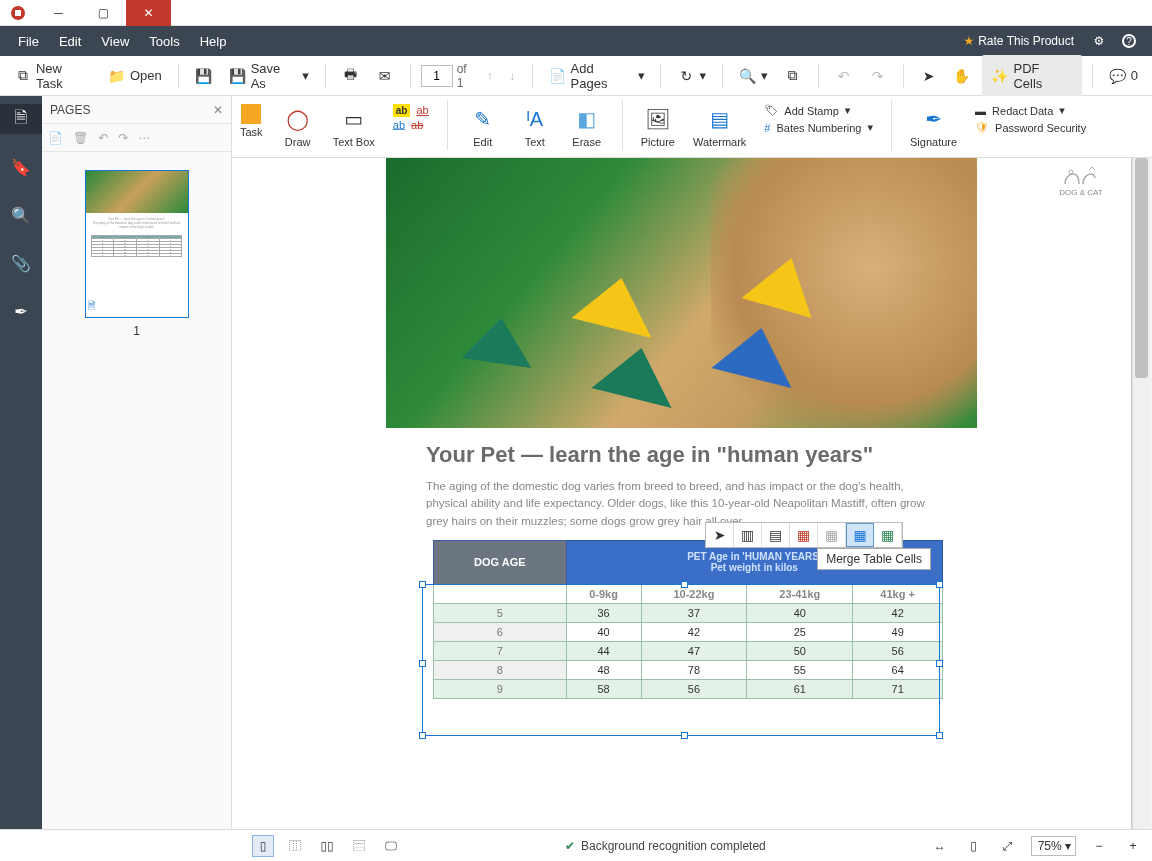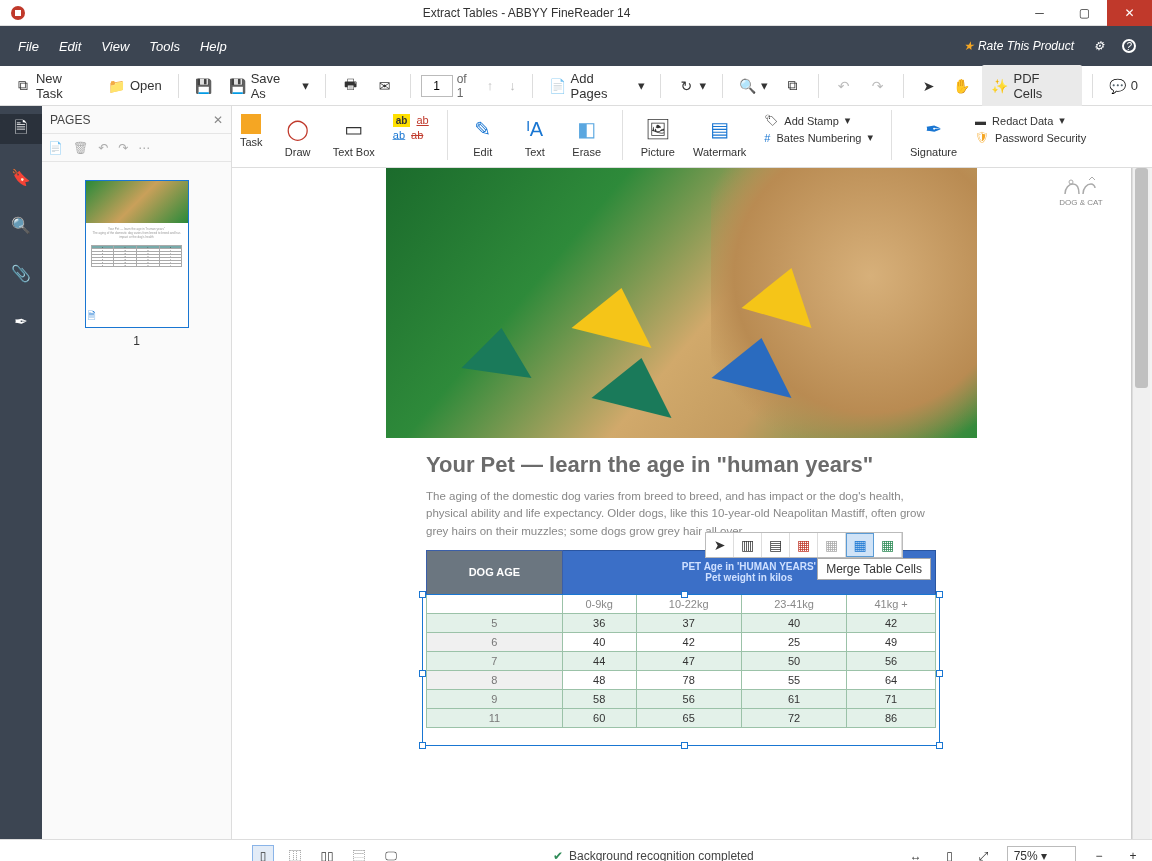--- a/index.html
+++ b/index.html
@@ -3,21 +3,21 @@
 <meta charset="utf-8">
 <style>
 * { box-sizing: border-box; margin: 0; padding: 0; font-family: "Segoe UI", Arial, sans-serif; }
 body { width: 1152px; height: 861px; overflow: hidden; background: #fff; font-size: 12px; color: #333; }
 .titlebar { height: 26px; background: #fff; display: flex; align-items: center; border-bottom: 1px solid #e0e0e0; }
 .titlebar .logo { width: 36px; display: flex; justify-content: center; }
 .titlebar .title { flex: 1; text-align: center; color: #333; font-size: 12px; }
 .titlebar .wincontrols { display: flex; }
 .titlebar .wincontrols div { width: 45px; height: 26px; display: flex; align-items: center; justify-content: center; }
 .titlebar .wincontrols .close { background: #c0392b; color: #fff; }
-.menubar { height: 40px; background: #3c4552; display: flex; align-items: center; padding: 0 8px; color: #fff; font-style: italic; }
+.menubar { height: 30px; background: #3c4552; display: flex; align-items: center; padding: 0 8px; color: #fff; }
 .menubar .menuitem { padding: 0 10px; cursor: pointer; font-size: 13px; }
 .menubar .spacer { flex: 1; }
 .menubar .rate { display: flex; align-items: center; gap: 4px; padding: 0 10px; }
 .menubar .iconbtn { width: 30px; display: flex; justify-content: center; }
 .toolbar1 { height: 40px; background: #fff; border-bottom: 1px solid #ddd; display: flex; align-items: center; padding: 0 8px; gap: 4px; }
 .tbtn { display: flex; align-items: center; gap: 4px; padding: 4px 6px; cursor: pointer; font-size: 13px; }
 .sep { width: 1px; height: 24px; background: #ddd; margin: 0 6px; }
 .icon-sq { width: 18px; height: 18px; display: inline-flex; align-items: center; justify-content: center; font-size: 14px; }
 .pdftools { background: #eaeaea; padding: 6px 10px; border-radius: 2px; }
 .mainrow { display: flex; height: calc(100% - 26px - 30px - 40px - 32px); }
@@ -51,48 +51,47 @@
 .docbody { padding: 14px 194px 0 194px; color: #555; }
 .docbody h2 { color: #6b6b6b; font-size: 22px; font-weight: bold; margin-bottom: 10px; }
 .docbody p { font-size: 11.5px; line-height: 1.5; color: #888; }
 .tablewrap { margin: 10px 180px 0 194px; position: relative; }
 .floattools { position: absolute; top: -18px; right: 48px; background: #fff; border: 1px solid #bbb; display: flex; z-index: 5; }
 .floattools .ft { width: 28px; height: 24px; display: flex; align-items: center; justify-content: center; border-right: 1px solid #ddd; cursor: pointer; font-size: 14px; }
 .floattools .ft.active { background: #d0e3f7; border: 1px solid #5a9bd5; }
 .tooltip { position: absolute; top: 8px; right: 20px; background: #fff; border: 1px solid #aaa; padding: 3px 8px; font-size: 12px; z-index: 6; }
 .selhandles { position: absolute; border: 1px solid #1976d2; pointer-events: none; }
 .selhandles .h { position: absolute; width: 7px; height: 7px; background: #fff; border: 1px solid #1976d2; }
-table.dogtbl { border-collapse: collapse; width: 510px; font-size: 11px; }
+table.dogtbl { border-collapse: collapse; width: 510px; font-size: 11px; margin-left: 7px; }
 table.dogtbl th, table.dogtbl td { border: 1px solid #9bc2a8; text-align: center; padding: 3px 0; }
 table.dogtbl .hdr1 { background: #6b7680; color: #fff; font-weight: bold; height: 44px; border: 1px solid #3a5ea8; }
 table.dogtbl .hdr2 { background: #3b6fc7; color: #cfe0ff; font-size: 10px; height: 44px; border: 1px solid #2a55a0; }
-table.dogtbl .wrow th { background: #fff; color: #888; font-weight: normal; }
+table.dogtbl .wrow th { background: #fff; color: #888; font-weight: bold; }
 table.dogtbl tr td:first-child { background: #f0f0f0; color: #777; }
 table.dogtbl tr.alt td { background: #e3f1e9; }
 .statusbar { height: 32px; border-top: 1px solid #ddd; background: #fff; display: flex; align-items: center; padding: 0 8px; gap: 12px; }
 .statusbar .sgroup { display: flex; gap: 10px; }
 .statusbar .sbtn { width: 22px; height: 22px; display: flex; align-items: center; justify-content: center; cursor: pointer; }
 .statusbar .sbtn.active { background: #e3ecf7; border: 1px solid #8ab4e8; }
 .statusbar .spacer { flex: 1; }
 .statusbar .recog { display: flex; align-items: center; gap: 6px; color: #444; }
-.zoomsel { border: 1px solid #bbb; padding: 2px 28px 2px 6px; font-size: 12px; background: #fff; }
+.zoomsel { border: 1px solid #bbb; padding: 2px 4px 2px 6px; font-size: 12px; background: #fff; }
 .pageinput { width: 32px; height: 22px; border: 1px solid #bbb; text-align: center; font-size: 12px; }
 svg { display: block; }
 </style>
 </head>
 <body>
 
 <div class="titlebar">
   <div class="logo">
     <svg width="16" height="16">
         <circle cx="8" cy="8" r="7" fill="#c0392b"></circle>
         <rect x="5" y="5" width="6" height="6" fill="#fff"></rect>
       </svg>
   </div>
-  <div class="title">Extract Tables - ABBYY FineReader 14</div>
   <div class="wincontrols">
     <div>─</div>
     <div>▢</div>
     <div class="close">✕</div>
   </div>
 </div>
 
 <div class="menubar">
   <div class="menuitem">File</div>
   <div class="menuitem">Edit</div>
@@ -447,27 +446,20 @@
                   <td>55</td>
                   <td>64</td>
                 </tr>
                 <tr class="alt">
                   <td>9</td>
                   <td>58</td>
                   <td>56</td>
                   <td>61</td>
                   <td>71</td>
                 </tr>
-                <tr class="alt">
-                  <td>11</td>
-                  <td>60</td>
-                  <td>65</td>
-                  <td>72</td>
-                  <td>86</td>
-                </tr>
               </tbody>
           </table>
 
           <div class="selhandles" style="top:44px;left:-4px;width:518px;height:152px">
             <div class="h" style="top:-4px;left:-4px"></div>
               <div class="h" style="top:-4px;left:50%"></div>
               <div class="h" style="top:-4px;right:-4px"></div>
             <div class="h" style="top:50%;left:-4px"></div>
               <div class="h" style="top:50%;right:-4px"></div>
             <div class="h" style="bottom:-4px;left:-4px"></div>

